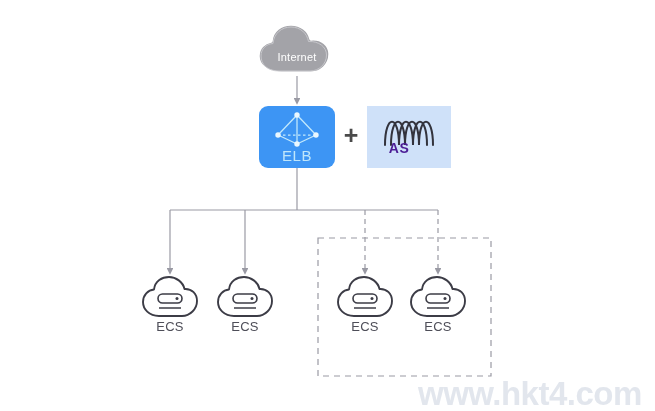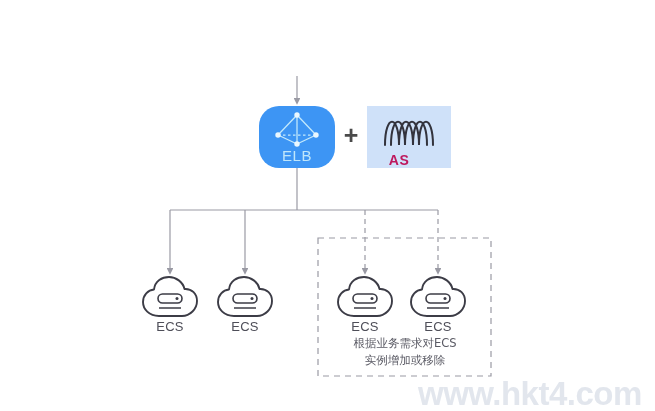--- a/index.html
+++ b/index.html
@@ -41,21 +41,21 @@
     font-size: 11px;
     color: #ffffff;
     letter-spacing: 0.2px;
   }
   
   #elb-node {
     left: 259px;
     top: 106px;
     width: 76px;
     height: 62px;
-    border-radius: 20px;
+    border-radius: 9px;
     background: #3d95f4;
   }
   #elb-label {
     position: absolute;
     left: 0;
     bottom: 4px;
     width: 76px;
     text-align: center;
     font-size: 15px;
     color: #bfe6fb;
@@ -85,25 +85,25 @@
   #as-node {
     left: 367px;
     top: 106px;
     width: 84px;
     height: 62px;
     background: #cfe1f9;
   }
   #as-label {
     position: absolute;
     left: 0;
-    bottom: 0;
+    bottom: 12px;
     width: 64px;
     text-align: center;
     font-size: 14px;
-    color: #be185d;
+    color: #4c1d95;
     letter-spacing: 0.5px;
     font-weight: bold;
   }
   #as-glyph {
     position: absolute;
     left: 16px;
     top: 6px;
     width: 52px;
     height: 36px;
   }
@@ -185,20 +185,29 @@
 
     <line x1="170" y1="210" x2="170" y2="272" stroke="#9a9aa4" stroke-width="1.2" marker-end="url(#arrow-solid)"></line>
     <line x1="245" y1="210" x2="245" y2="272" stroke="#9a9aa4" stroke-width="1.2" marker-end="url(#arrow-solid)"></line>
 
     <line x1="365" y1="210" x2="365" y2="272" stroke="#9a9aa4" stroke-width="1.2" stroke-dasharray="5 4" marker-end="url(#arrow-dash)"></line>
     <line x1="438" y1="210" x2="438" y2="272" stroke="#9a9aa4" stroke-width="1.2" stroke-dasharray="5 4" marker-end="url(#arrow-dash)"></line>
 
     <rect x="318" y="238" width="173" height="138" fill="none" stroke="#9a9aa4" stroke-width="1.2" stroke-dasharray="6 5"></rect>
   </svg>
 
+  <div class="node" id="internet-node">
+    <svg width="82" height="54" viewBox="0 0 82 54" xmlns="http://www.w3.org/2000/svg">
+      <path d="M26 51 C10 51 2 43 2 34 C2 26 8 20 15 19 C16 8 25 2 35 2
+               C45 2 53 8 55 17 C66 16 74 23 74 32 C74 43 65 51 55 51 Z" fill="#a3a3a8" stroke="#ffffff" stroke-width="3.4" stroke-linejoin="round"></path>
+      <path d="M23 49 C11 49 5 42 5 34 C5 27 10 22 17 21.5 C18 11 26 5 35 5
+               C44 5 51 11 52.5 19.5 C63 19 70.5 25 70.5 33 C70.5 42 63 49 54 49 Z" fill="none" stroke="#c9c9ce" stroke-width="0.9" stroke-linejoin="round"></path>
+    </svg>
+    <div id="internet-label">Internet</div>
+  </div>
 
   <div class="node" id="elb-node">
     <svg id="elb-glyph" viewBox="0 0 50 42" xmlns="http://www.w3.org/2000/svg">
       <g stroke="#c4eafc" stroke-width="1.25" fill="none">
         <line x1="25" y1="4" x2="6" y2="24"></line>
         <line x1="25" y1="4" x2="44" y2="24"></line>
         <line x1="25" y1="4" x2="25" y2="33"></line>
         <line x1="6" y1="24" x2="25" y2="33"></line>
         <line x1="44" y1="24" x2="25" y2="33"></line>
         <line x1="6" y1="24" x2="44" y2="24" stroke-dasharray="2.5 2.5"></line>
@@ -262,20 +271,16 @@
     <svg class="ecs-glyph" viewBox="0 0 58 44" xmlns="http://www.w3.org/2000/svg">
       <path d="M18 41 C8 41 2 34 2 27 C2 20 7 15 13 14.5 C14 6 21 2 28 2
                C35 2 42 7 43.5 14 C51 13.5 56 19 56 26 C56 34 49 41 41 41 Z" fill="none" stroke="#3c3c46" stroke-width="1.9" stroke-linejoin="round"></path>
       <rect x="17" y="19" width="24" height="9" rx="4.5" ry="4.5" fill="none" stroke="#3c3c46" stroke-width="1.6"></rect>
       <circle cx="36" cy="23.5" r="1.5" fill="#3c3c46"></circle>
       <line x1="18" y1="33" x2="40" y2="33" stroke="#3c3c46" stroke-width="1.5"></line>
     </svg>
     <div class="ecs-label">ECS</div>
   </div>
 
-  <div id="as-group-caption">
-    <div>根据业务需求对ECS</div>
-    <div>实例增加或移除</div>
-  </div>
 
   <div id="watermark">www.hkt4.com</div>
 
 </div>
 
 </body></html>

